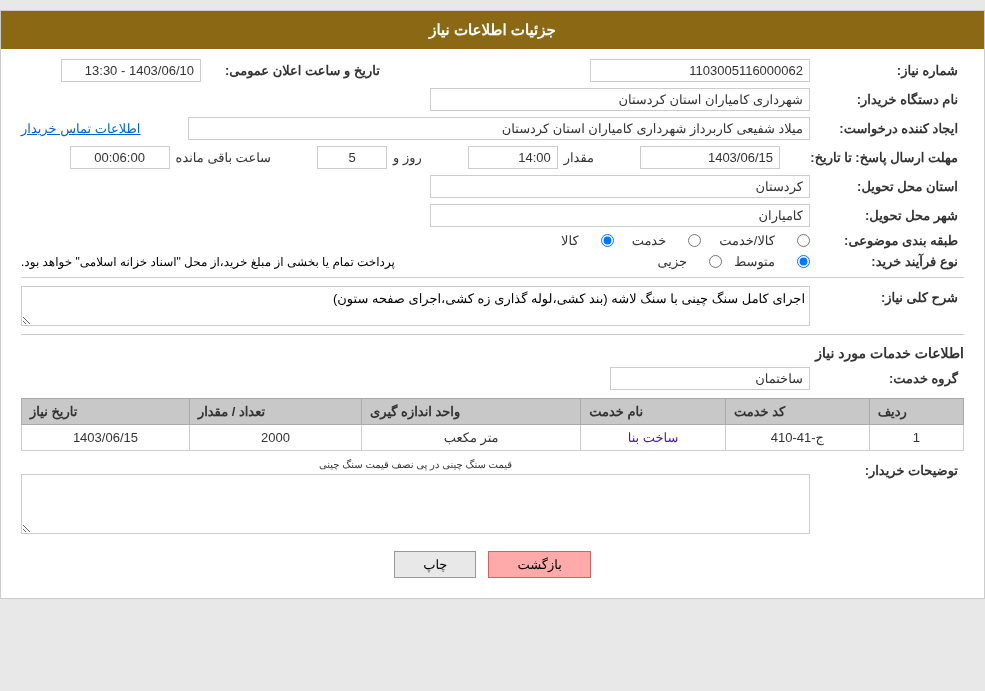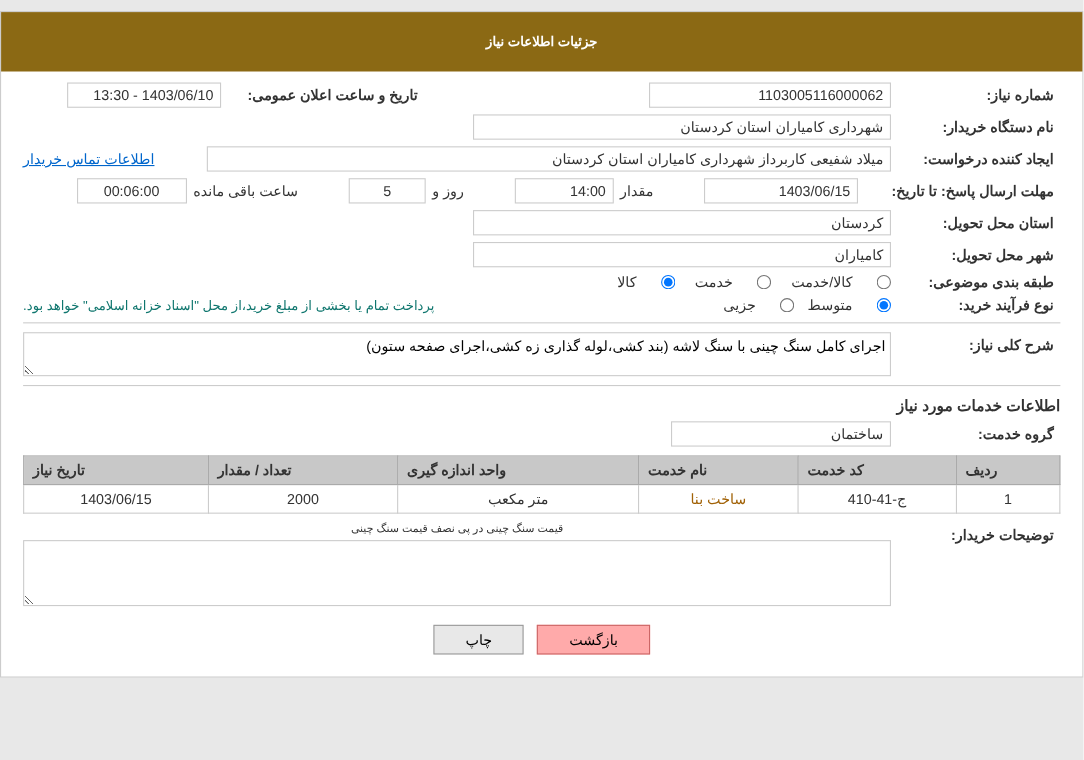--- a/index.html
+++ b/index.html
@@ -13,22 +13,22 @@
     .page-container {
       max-width: 985px;
       margin: 10px auto;
       background: #fff;
       border: 1px solid #ccc;
     }
     .header-bar {
       background: #8B6914;
       color: #fff;
       text-align: center;
-      padding: 20px 0;
-      font-size: 12px;
+      padding: 10px 0;
+      font-size: 15px;
       font-weight: bold;
     }
     .content {
       padding: 10px 20px;
     }
     .info-row {
       display: flex;
       align-items: center;
       margin-bottom: 6px;
     }
@@ -109,21 +109,21 @@
       border: 1px solid #aaa;
       padding: 5px 8px;
       text-align: left;
       font-weight: bold;
     }
     table.service-table td {
       border: 1px solid #ccc;
       padding: 5px 8px;
       text-align: center;
     }
-    table.service-table td.blue { color: #a16207; }
+    table.service-table td.blue { color: #4c1d95; }
     .buttons-row {
       display: flex;
       justify-content: center;
       gap: 12px;
       margin: 14px 0 10px 0;
     }
     .btn {
       padding: 5px 28px;
       font-size: 13px;
       cursor: pointer;
@@ -220,21 +220,21 @@
         <div class="radio-item">
           <input type="radio" name="purchase" checked="" style="">
           <span>متوسط</span>
         </div>
         <div class="radio-item">
           <input type="radio" name="purchase" style="">
           <span>جزیی</span>
         </div>
       </div>
       <span style="flex:1;"></span>
-      <span style="font-size:12px; color:#0f766e;">پرداخت تمام یا بخشی از مبلغ خرید،از محل "اسناد خزانه اسلامی" خواهد بود.</span>
+      <span style="font-size:12px; color:#000000;">پرداخت تمام یا بخشی از مبلغ خرید،از محل "اسناد خزانه اسلامی" خواهد بود.</span>
     </div>
 
     <hr class="section-divider">
 
     <div class="info-row" style="align-items:flex-start;">
       <span class="label" style="padding-top:4px;">شرح کلی نیاز:</span>
       <textarea class="textarea-box" readonly="" style="min-height: 40px;">اجرای کامل سنگ چینی با سنگ لاشه (بند کشی،لوله گذاری زه کشی،اجرای صفحه ستون)</textarea>
     </div>
 
     <hr class="section-divider">

